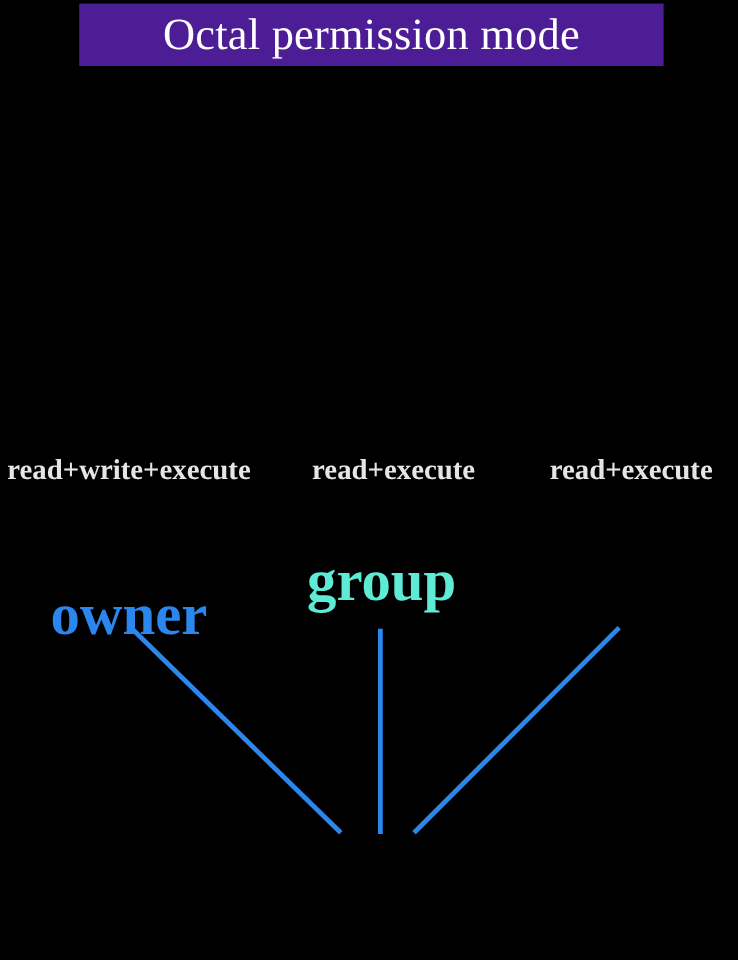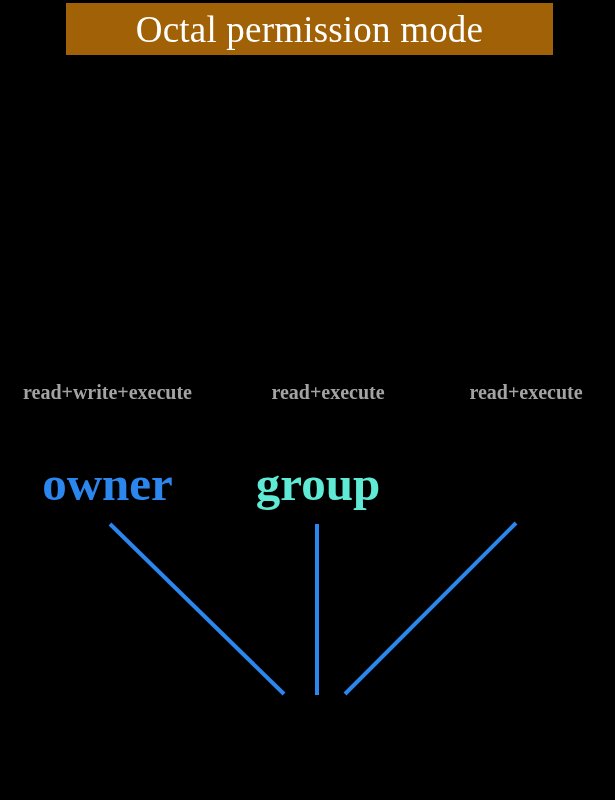--- a/index.html
+++ b/index.html
@@ -52,23 +52,23 @@
   .perm-row {
     position: absolute;
     left: 0;
     top: 378px;
     width: 615px;
     height: 30px;
   }
   .perm-label {
     position: absolute;
     top: 0;
-    color: #a3a3a3;
+    color: #e5e5e5;
     font-family: "Liberation Serif", "DejaVu Serif", serif;
-    font-size: 20px;
+    font-size: 24px;
     font-weight: bold;
     line-height: 28px;
     white-space: nowrap;
     text-align: center;
   }
   .perm-label.c0 { left: 0px;   width: 215px; }
   .perm-label.c1 { left: 222px; width: 212px; }
   .perm-label.c2 { left: 440px; width: 172px; }
 
   
@@ -102,32 +102,32 @@
     width: 615px;
     height: 800px;
     pointer-events: none;
   }
 </style>
 </head>
 <body style="background: rgb(0, 0, 0);">
 
 <div id="canvas">
 
-  <div class="title-banner" style="background: #a16207;">
+  <div class="title-banner" style="background: #4c1d95;">
     <span class="title-text" style="color: rgb(255, 255, 255);">Octal permission mode</span>
   </div>
 
   <div class="perm-row">
     <div class="perm-label c0">read+write+execute</div>
     <div class="perm-label c1">read+execute</div>
     <div class="perm-label c2">read+execute</div>
   </div>
 
   <div class="class-row">
-    <div class="class-label c0" style="color: rgb(43, 134, 238);">owner</div>
+    <div class="class-label c0" style="color: rgb(43, 134, 238); margin-top: 28px;">owner</div>
     <div class="class-label c1" style="color: #5eead4;">group</div>
   </div>
 
   <svg class="connectors" viewBox="0 0 615 800" width="615" height="800">
     <line id="conn-0" stroke="#2b86ee" stroke-width="4" stroke-linecap="butt" x1="110" y1="524" x2="284" y2="694"></line>
     <line id="conn-1" stroke="#2b86ee" stroke-width="4" stroke-linecap="butt" x1="317" y1="524" x2="317" y2="695"></line>
     <line id="conn-2" stroke="#2b86ee" stroke-width="4" stroke-linecap="butt" x1="516" y1="523" x2="345" y2="694"></line>
   </svg>
 
 </div>

